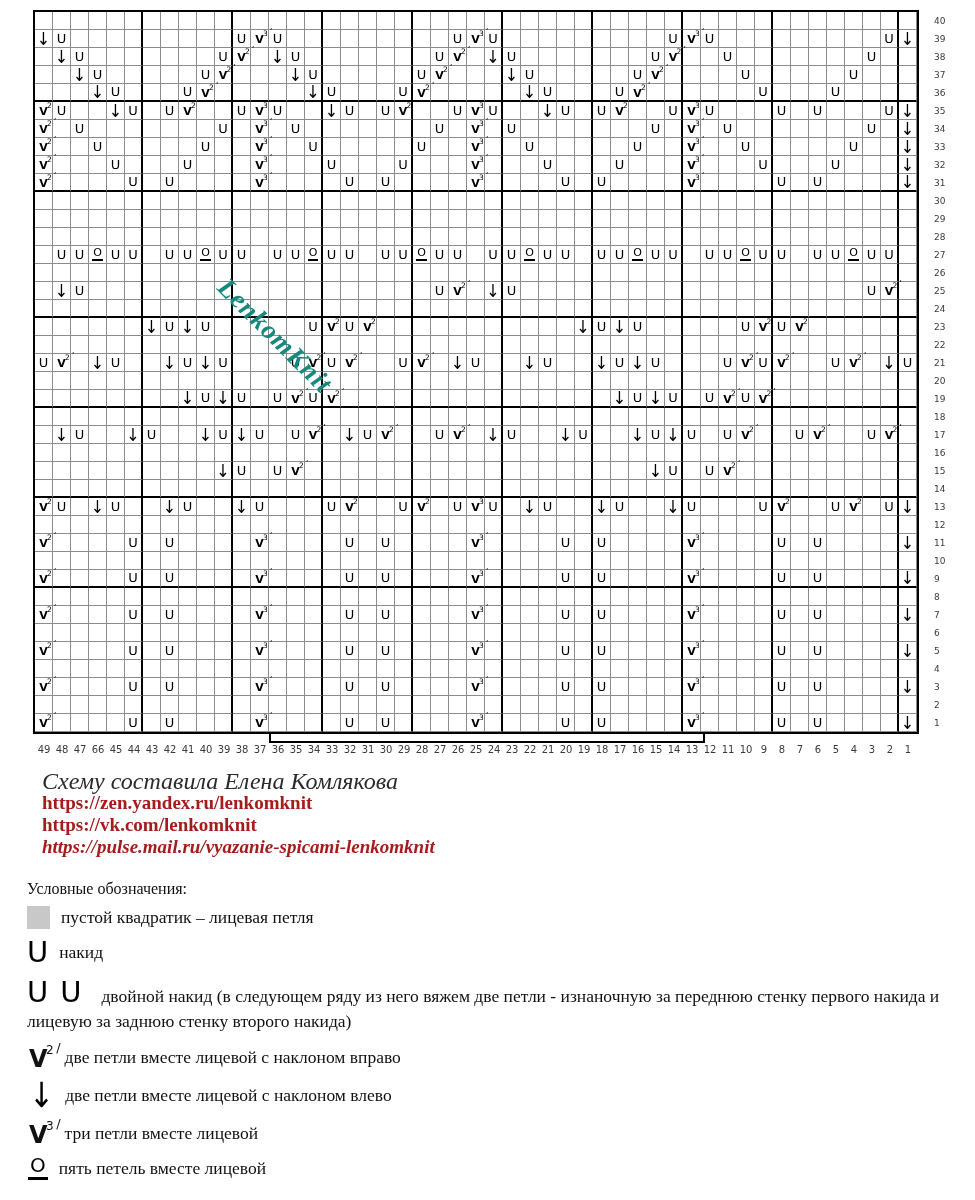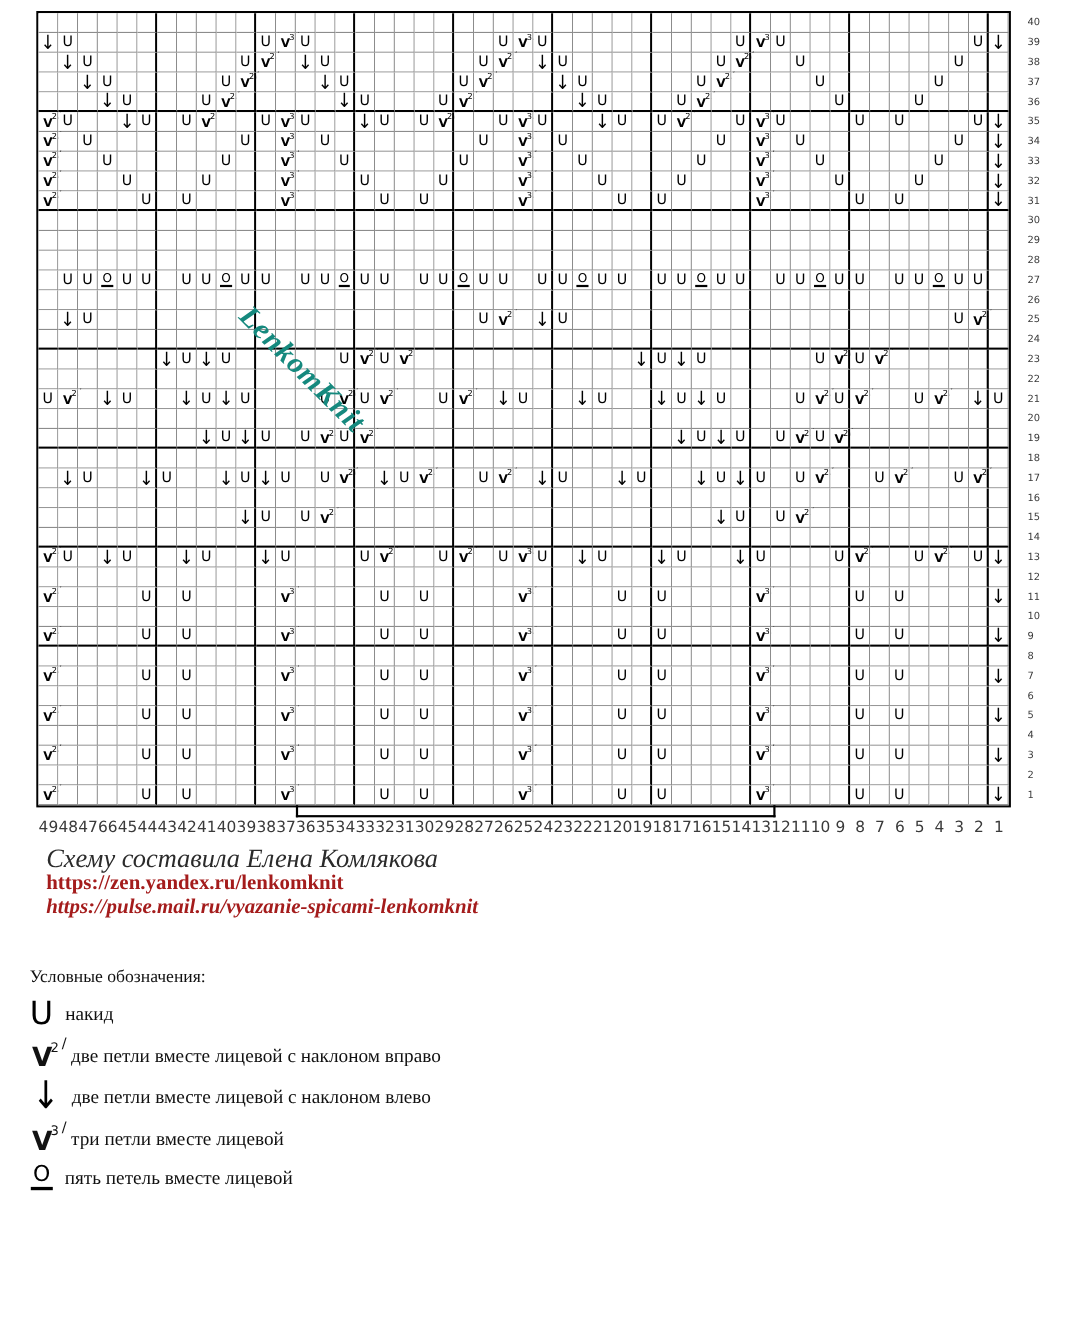--- a/index.html
+++ b/index.html
@@ -20,21 +20,21 @@
   .sv{font-family:"DejaVu Sans",sans-serif;font-size:11px;font-weight:bold;line-height:12px;
       color:#000;position:relative;margin-top:3px;}
   .sv .sd{position:absolute;top:-6px;right:-4px;font-size:7.5px;font-style:normal;font-weight:normal;}
   .sv::after{content:"/";position:absolute;top:-7px;right:-8px;font-size:8px;font-weight:normal;}
   .so{font-family:"DejaVu Sans",sans-serif;font-size:11px;line-height:10px;color:#000;
       border-bottom:2px solid #000;padding:0 1px 1px 1px;}
   .rownums{position:absolute;left:892px;top:2px;width:40px;}
   .rn{height:18px;line-height:18px;font-family:"DejaVu Sans",sans-serif;font-size:9px;
       color:#3a3a3a;padding-left:9px;}
   .colnums{position:absolute;left:2px;top:734px;display:flex;}
-  .cn{width:18px;text-align:center;font-family:"DejaVu Sans",sans-serif;font-size:14px;
+  .cn{width:18px;text-align:center;font-family:"DejaVu Sans",sans-serif;font-size:10px;
       color:#3a3a3a;}
   .bracket{position:absolute;left:236px;top:722px;width:432px;height:9px;
            border-left:2px solid #000;border-right:2px solid #000;border-bottom:2px solid #000;}
   .watermark{position:absolute;left:200px;top:262px;transform:rotate(45deg);
              transform-origin:0 0;font-family:"Liberation Serif",serif;font-style:italic;
              font-weight:bold;font-size:27px;letter-spacing:1px;}
 
   
   .attribution{position:absolute;left:42px;top:770px;line-height:22px;}
   .author{font-style:italic;font-size:24px;color:#2b2b2b;}
@@ -2893,32 +2893,40 @@
         <div class="cn">2</div>
         <div class="cn">1</div>
       </div>
     <div class="bracket"></div>
     <div class="watermark" style="color: rgb(21, 137, 126);">LenkomKnit</div>
   </div>
 
   <div class="attribution">
     <div class="author">Схему составила Елена Комлякова</div>
     <div class="link" style="color: rgb(164, 28, 28);">https://zen.yandex.ru/lenkomknit</div>
+    <div class="link" style="color: rgb(164, 28, 28);">https://vk.com/lenkomknit</div>
     <div class="link" style="color: rgb(164, 28, 28); font-style: italic;">https://pulse.mail.ru/vyazanie-spicami-lenkomknit</div>
   </div>
 
   <div class="legend">
     <div class="lg-head">Условные обозначения:</div>
 
+    <div class="lg-item">
+      <span class="lg-square" style="background: rgb(200, 200, 200);"></span>
+      <span class="lg-text">пустой квадратик – лицевая петля</span>
+    </div>
 
     <div class="lg-item">
       <span class="lg-u">U</span>
       <span class="lg-text">накид</span>
     </div>
 
+    <div class="lg-item3 lg-uu">
+      <span class="lg-u">U</span><span class="lg-u">U</span><span class="t3">двойной накид (в следующем ряду из него вяжем две петли - изнаночную за переднюю стенку первого накида и лицевую за заднюю стенку второго накида)</span>
+    </div>
 
     <div class="lg-item">
       <span class="lg-v">V<i class="sdL">2</i></span>
       <span class="lg-text">две петли вместе лицевой с наклоном вправо</span>
     </div>
 
     <div class="lg-item">
       <span class="lg-arrow">↓</span>
       <span class="lg-text">две петли вместе лицевой с наклоном влево</span>
     </div>

